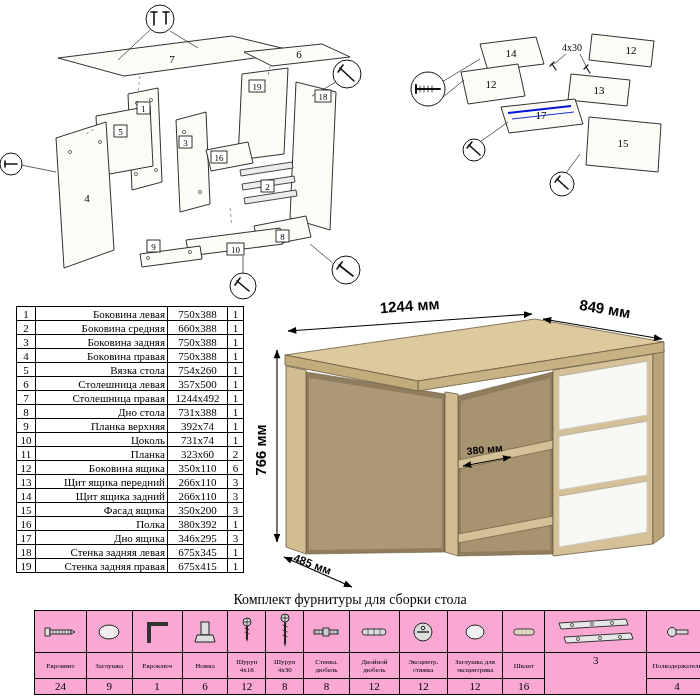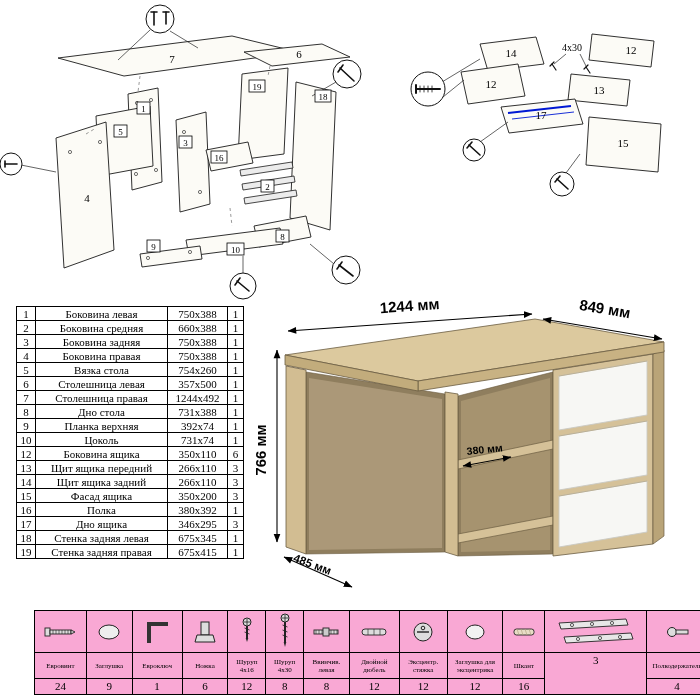--- a/index.html
+++ b/index.html
@@ -5,21 +5,21 @@
   * { margin:0; padding:0; box-sizing:border-box; }
   html,body { width:700px; height:700px; }
   body { font-family:"Liberation Serif", serif; background:#fff; color:#000; }
   #sheet { position:relative; width:700px; height:700px; background:#fff; overflow:hidden; }
   .abs { position:absolute; }
 
   
   #parts-table { position:absolute; left:16px; top:306px; border-collapse:collapse; }
   #parts-table td { border:1px solid #000; font-size:11px; line-height:12px; height:14px; padding:0 2px; white-space:nowrap; }
   #parts-table td.c-n   { width:19px; text-align:center; }
-  #parts-table td.c-name{ width:132px; text-align:center; }
+  #parts-table td.c-name{ width:132px; text-align:right; }
   #parts-table td.c-size{ width:60px; text-align:center; }
   #parts-table td.c-qty { width:16px; text-align:center; }
 
   
   #hw-title { position:absolute; left:0; top:592px; width:700px; text-align:center; font-size:14px; }
   #hw-table { position:absolute; left:13px; top:610px; width:674px; height:85px; display:flex; border:1px solid #000; background:#f9a8d4;margin-left:21px; }
   .hw-col { display:flex; flex-direction:column; border-right:1px solid #000; flex-grow:1; min-width:0; }
   .hw-col:last-child { border-right:none; }
   .hw-icon { height:42px; display:flex; align-items:center; justify-content:center; border-bottom:1px solid #000; }
   .hw-name { flex:1; font-size:7px; line-height:8px; text-align:center; padding:1px; display:flex; align-items:center; justify-content:center; border-bottom:1px solid #000; overflow:hidden; }
@@ -264,20 +264,26 @@
           <td class="c-size">392x74</td>
           <td class="c-qty">1</td>
         </tr>
       <tr>
           <td class="c-n">10</td>
           <td class="c-name">Цоколь</td>
           <td class="c-size">731x74</td>
           <td class="c-qty">1</td>
         </tr>
       <tr>
+          <td class="c-n">11</td>
+          <td class="c-name">Планка</td>
+          <td class="c-size">323x60</td>
+          <td class="c-qty">2</td>
+        </tr>
+      <tr>
           <td class="c-n">12</td>
           <td class="c-name">Боковина ящика</td>
           <td class="c-size">350x110</td>
           <td class="c-qty">6</td>
         </tr>
       <tr>
           <td class="c-n">13</td>
           <td class="c-name">Щит ящика передний</td>
           <td class="c-size">266x110</td>
           <td class="c-qty">3</td>
@@ -377,20 +383,21 @@
       <path d="M31,259 L99,289" marker-start="url(#mS)" marker-end="url(#mE)"></path>
     </g>
 
     <text class="dimtxt" x="157" y="13" font-size="15" text-anchor="middle" transform="rotate(-4.2 157 13)">1244 мм</text>
     <text class="dimtxt" x="351" y="16" font-size="15" text-anchor="middle" transform="rotate(9.5 351 16)">849 мм</text>
     <text class="dimtxt" x="13" y="152" font-size="15" text-anchor="middle" transform="rotate(-90 13 152)">766 мм</text>
     <text class="dimtxt" x="232" y="155" font-size="10.5" text-anchor="middle" transform="rotate(-6 232 155)">380 мм</text>
     <text class="dimtxt" x="58" y="270" font-size="11.5" text-anchor="middle" transform="rotate(21 58 270)">485 мм</text>
   </svg>
 
+  <div id="hw-title">Комплект фурнитуры для сборки стола</div>
 
   <div id="hw-table">
     <div class="hw-col" style="flex-basis:48px">
       <div class="hw-icon">
         <svg width="36" height="36" viewBox="0 0 36 36">
             <g stroke="#222" fill="#ddd" stroke-width="0.9">
               <rect x="3" y="14" width="5" height="8"></rect>
               <rect x="8" y="16" width="21" height="4"></rect>
               <path d="M29,16 L33,18 L29,20 Z"></path>
             </g>
@@ -457,21 +464,21 @@
       <div class="hw-qty">8</div>
     </div>
     <div class="hw-col" style="flex-basis:42px">
       <div class="hw-icon">
         <svg width="34" height="32" viewBox="0 0 34 32">
             <rect x="5" y="14" width="24" height="4" fill="#ddd" stroke="#222" stroke-width="0.9"></rect>
             <rect x="14" y="12" width="6" height="8" fill="#ccc" stroke="#222" stroke-width="0.9"></rect>
             <path d="M7,14 V18 M10,14 V18 M13,14 V18 M22,14 V18 M25,14 V18 M28,14 V18" stroke="#222" stroke-width="0.6"></path>
           </svg>
       </div>
-      <div class="hw-name">Ввинчив. левая</div>
+      <div class="hw-name">Стенка. дюбель</div>
       <div class="hw-qty">8</div>
     </div>
     <div class="hw-col" style="flex-basis:46px">
       <div class="hw-icon">
         <svg width="36" height="32" viewBox="0 0 36 32">
             <rect x="6" y="13" width="24" height="6" rx="3" fill="#ddd" stroke="#222" stroke-width="0.9"></rect>
             <path d="M18,13 V19 M12,13 V19 M24,13 V19" stroke="#222" stroke-width="0.6"></path>
           </svg>
       </div>
       <div class="hw-name">Двойной дюбель</div>

